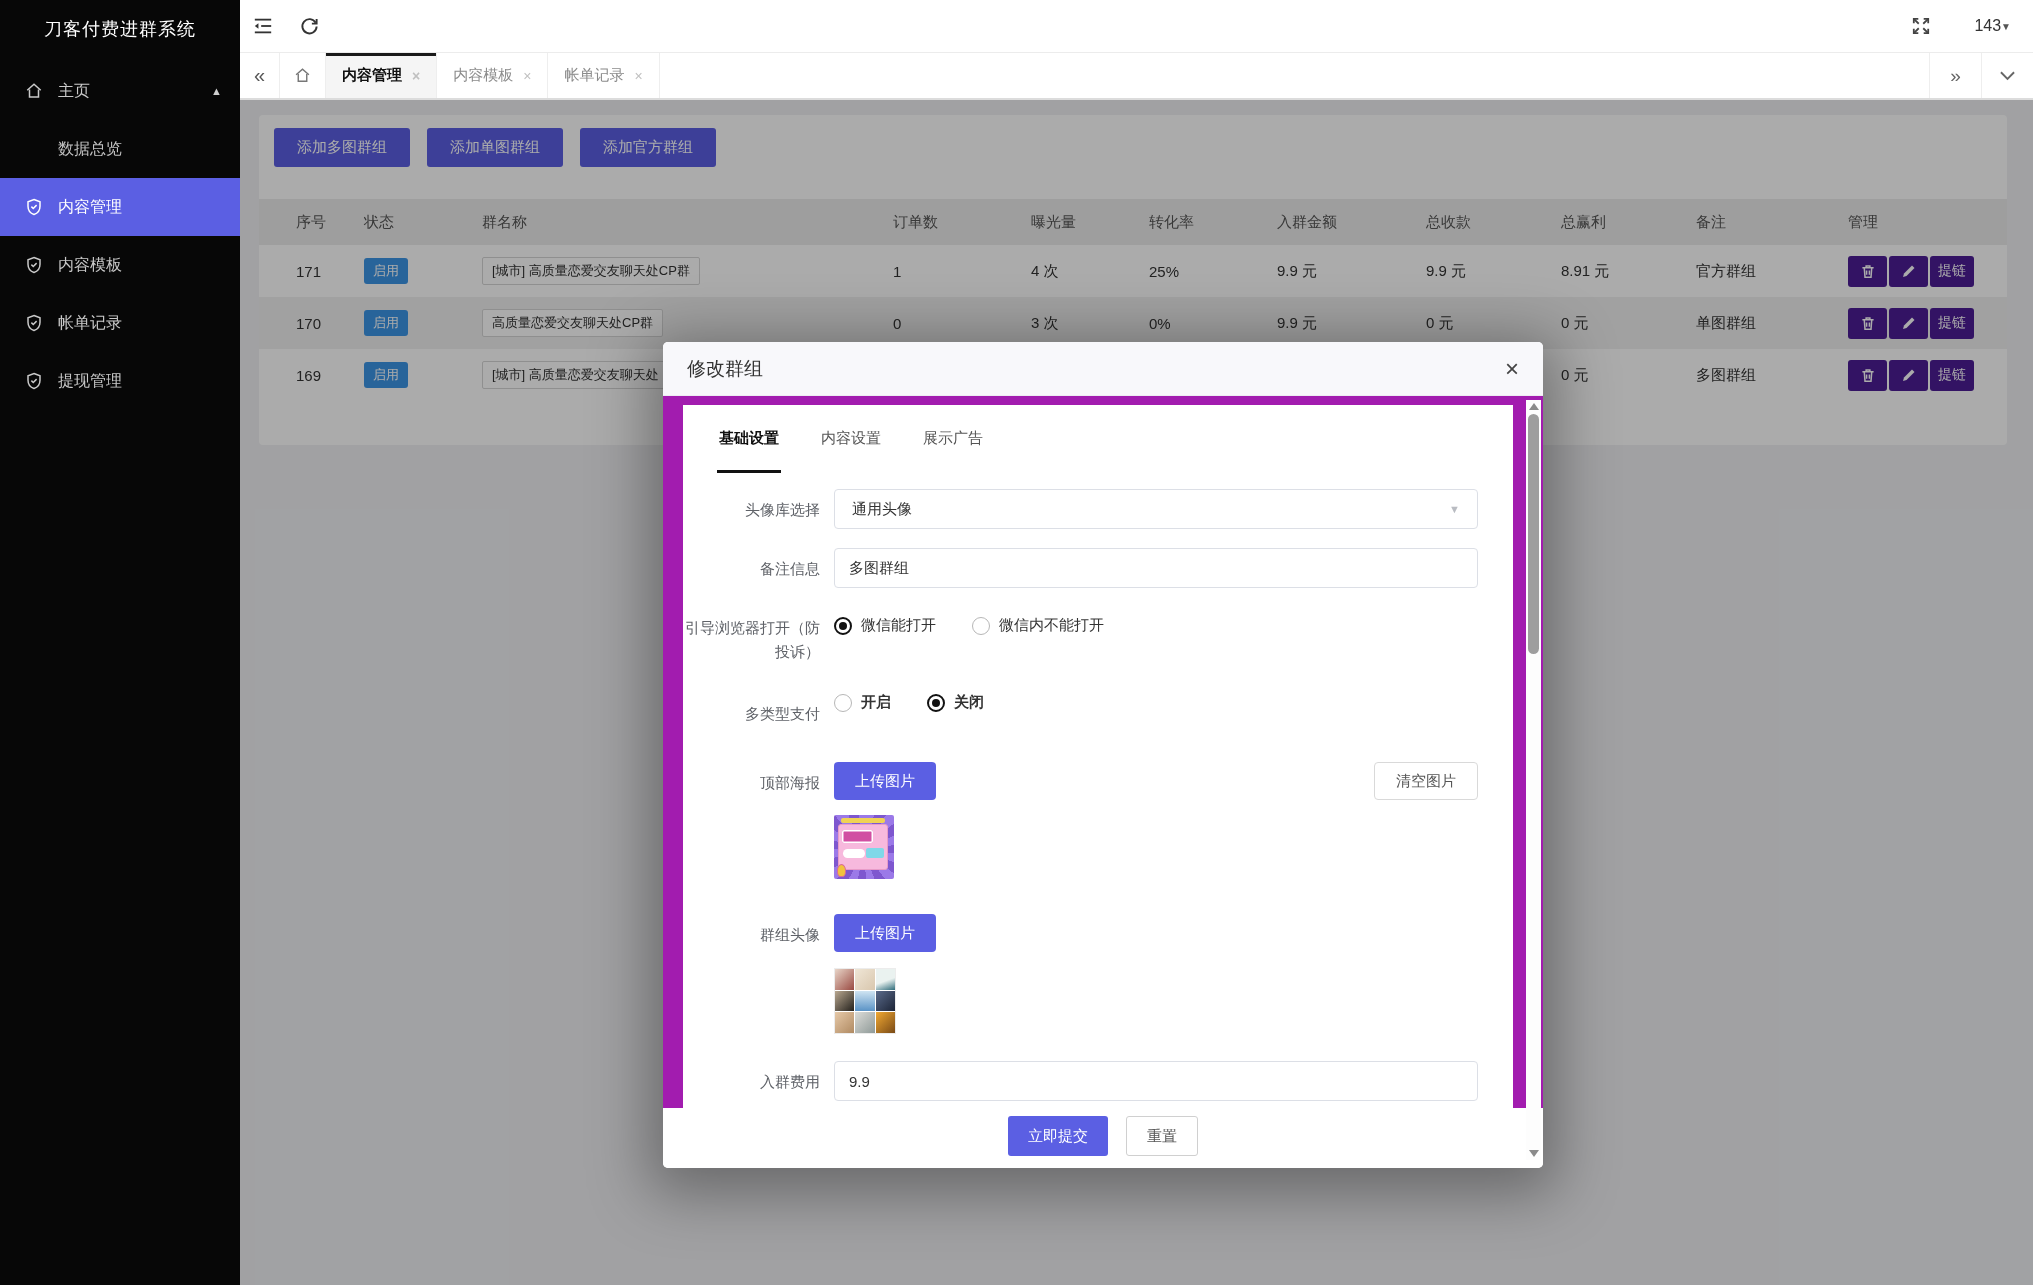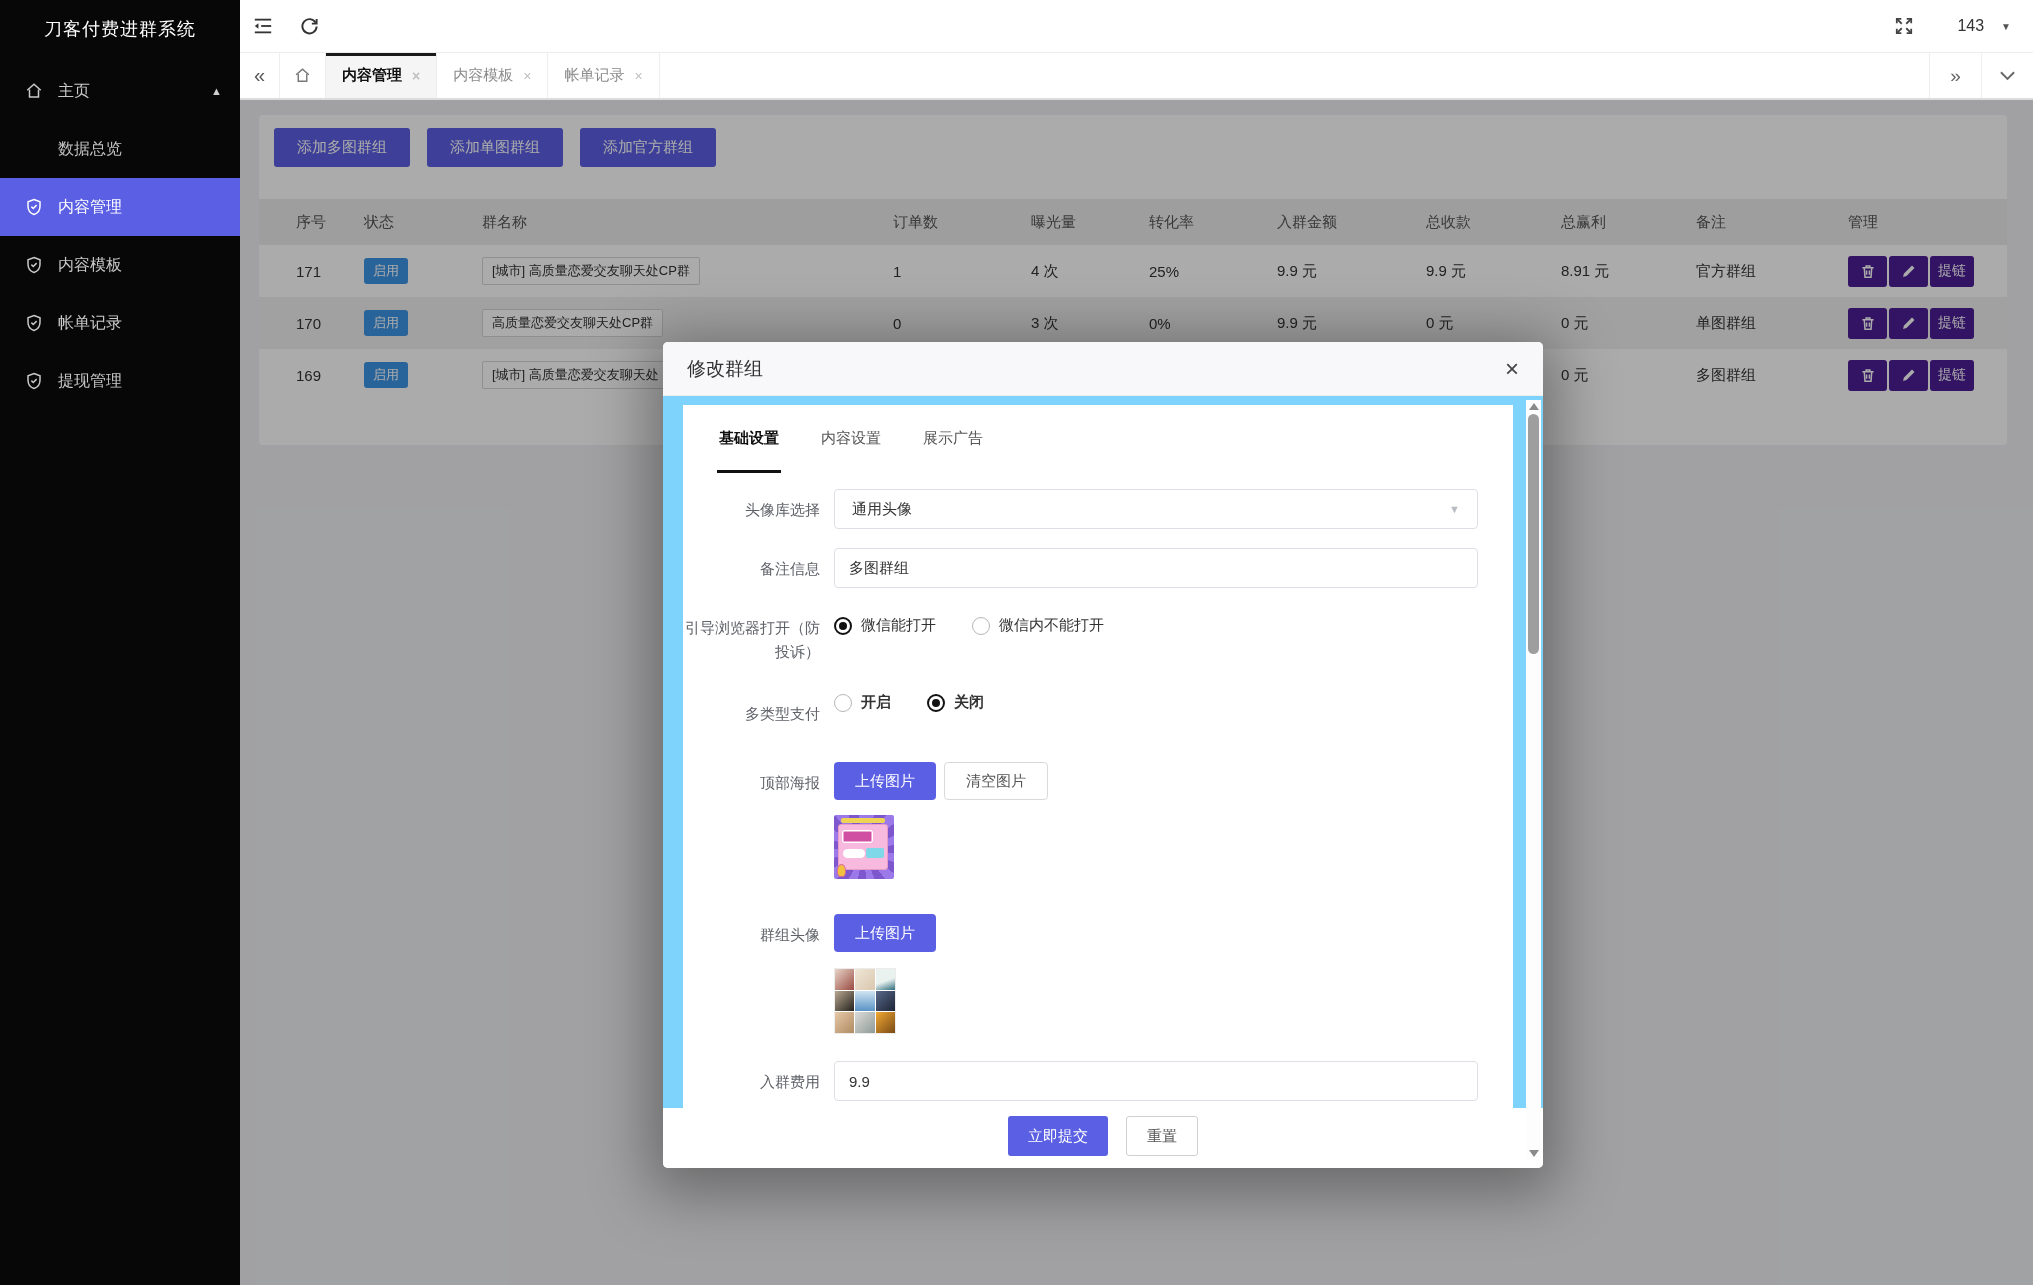--- a/index.html
+++ b/index.html
@@ -16,21 +16,21 @@
   .mi .ic svg { stroke:#c9c9c9; }
   .mi.sub { padding-left:58px; color:#c2c2c2; }
   .mi.active { background:#5b5fe3; color:#fff; }
   .mi.active .ic svg { stroke:#fff; }
   .mi .caret { position:absolute; right:18px; font-size:11px; color:#cfcfcf; }
 
   
   .topbar { position:absolute; left:240px; top:0; width:1793px; height:53px; background:#fff; border-bottom:1px solid #ececec; z-index:35; display:flex; align-items:center; }
   .tb-ic { width:46px; height:52px; display:flex; align-items:center; justify-content:center; cursor:pointer; }
   .tb-right { margin-left:auto; display:flex; align-items:center; }
-  .user-chip { display:flex; align-items:center; gap:17px; margin:0 22px 0 30px; font-size:16px; color:#333; cursor:pointer;text-align:center; }
+  .user-chip { display:flex; align-items:center; gap:0; margin:0 22px 0 30px; font-size:16px; color:#333; cursor:pointer;text-align:center; }
   .user-chip .dn { font-size:10px; color:#555; }
 
   
   .tabbar { position:absolute; left:240px; top:53px; width:1793px; height:47px; background:#fff; border-bottom:2px solid #dcdcdc; z-index:35; display:flex; align-items:stretch; }
   .tcell { display:flex; align-items:center; justify-content:center; border-right:1px solid #eee; cursor:pointer; color:#666; }
   .tcell.arr { width:40px; font-size:20px; color:#555; }
   .tcell.homec { width:46px; }
   .ptab { display:flex; align-items:center; padding:0 16px; font-size:15px; color:#8b8b8b; border-right:1px solid #eee; cursor:pointer; position:relative; }
   .ptab .x { margin-left:10px; font-size:14px; color:#c0c0c0; }
   .ptab.active { background:#f5f5f5; color:#111; font-weight:bold; }
@@ -51,39 +51,39 @@
   .ntag { display:inline-block; border:1px solid #d6d6d6; background:#fff; padding:4px 9px; font-size:13px; color:#333; border-radius:2px; white-space:nowrap; }
   .acts { display:flex; gap:2px; }
   .abtn { height:31px; min-width:39px; padding:0 8px; background:#4c1d95; border:none; border-radius:3px; color:#fff; font-size:14px; cursor:pointer; display:flex; align-items:center; justify-content:center; font-family:inherit; }
   .overlay { position:absolute; inset:0; background:rgba(0,0,0,0.33); z-index:20; }
 
   
   .modal { position:absolute; left:663px; top:342px; width:880px; height:826px; background:#fff; border-radius:5px; z-index:50; box-shadow:0 12px 60px 14px rgba(0,0,0,0.35); overflow:hidden; }
   .m-head { height:54px; background:#f8f8fb; border-bottom:1px solid #ededf2; display:flex; align-items:center; padding:0 24px; }
   .m-title { font-size:19px; color:#333; }
   .m-close { margin-left:auto; font-size:24px; color:#444; cursor:pointer; line-height:1; }
-  .m-scroll { position:absolute; left:0; top:54px; width:936px; height:712px; background:#7dd3fc; padding:9px 30px 0 20px; }
+  .m-scroll { position:absolute; left:0; top:54px; width:936px; height:712px; background:#a21caf; padding:9px 30px 0 20px; }
   .m-card { background:#fff; width:830px; height:703px; overflow:hidden; }
   .m-tabs { display:flex; gap:42px; padding:24px 0 0 36px; height:68px; }
   .mtab { font-size:15px; color:#555; padding-bottom:13px; position:relative; cursor:pointer; }
   .mtab.active { color:#111; font-weight:bold; }
   .mtab.active::after { content:""; position:absolute; left:-2px; right:-2px; bottom:0; height:3px; background:#111; }
   .mform { padding:16px 35px 0 0; }
   .frow { display:flex; margin-bottom:19px; }
   .flabel { flex:0 0 151px; padding-right:14px; text-align:right; font-size:15px; color:#5f6268; line-height:24px; padding-top:9px; }
   .fctrl { flex:1; }
   .selbox { height:40px; border:1px solid #dcdfe6; border-radius:4px; display:flex; align-items:center; padding:0 17px; font-size:15px; color:#333; cursor:pointer; background:#fff; }
   .selbox .sc { margin-left:auto; color:#b9bcc2; font-size:11px; }
   .tinput { width:100%; height:40px; border:1px solid #dcdfe6; border-radius:4px; padding:0 14px; font-size:15px; color:#333; font-family:inherit; outline:none; background:#fff; }
   .radios { display:flex; gap:36px; padding-top:9px; }
   .radio { display:flex; align-items:center; gap:9px; font-size:15px; color:#333; cursor:pointer; }
   .rdot { width:18px; height:18px; border-radius:50%; border:1.5px solid #b7b7b7; background:#fff; position:relative; }
   .radio.sel .rdot { border:2.5px solid #121212; }
   .radio.sel .rdot::after { content:""; position:absolute; left:50%; top:50%; width:8px; height:8px; margin:-4px 0 0 -4px; border-radius:50%; background:#121212; }
-  .upl-row { display:flex; gap:8px; }
+  .upl-row { display:flex; gap:8px;justify-content:space-between; }
   .upl { height:38px; padding:0 21px; background:#5b5fe3; color:#fff; border:none; border-radius:4px; font-size:15px; cursor:pointer; font-family:inherit; }
   .upl.ghost { background:#fff; color:#555; border:1px solid #d9d9d9; }
   
   .poster { width:60px; height:64px; margin-top:15px; position:relative; overflow:hidden; border-radius:2px;
             background:repeating-conic-gradient(from 0deg at 50% 55%, #9b79e8 0 16deg, #7e57cf 16deg 32deg); cursor:pointer; }
   .poster .ribbon { position:absolute; top:3px; left:7px; right:9px; height:5px; background:#f0d254; border-radius:2px; }
   .poster .cardp { position:absolute; left:4px; right:6px; top:9px; bottom:9px; background:#f7b9dd; border-radius:3px; border:1px solid #e89cc8; }
   .poster .t1 { position:absolute; left:3px; right:14px; top:5px; height:13px; background:#d14fa2; border-radius:2px; box-shadow:0 0 0 1.5px #fff inset; }
   .poster .t2 { position:absolute; left:4px; top:24px; width:22px; height:9px; background:#fff; border-radius:5px; }
   .poster .t3 { position:absolute; right:3px; top:23px; width:18px; height:10px; background:#7fd8e8; border-radius:2px; }

